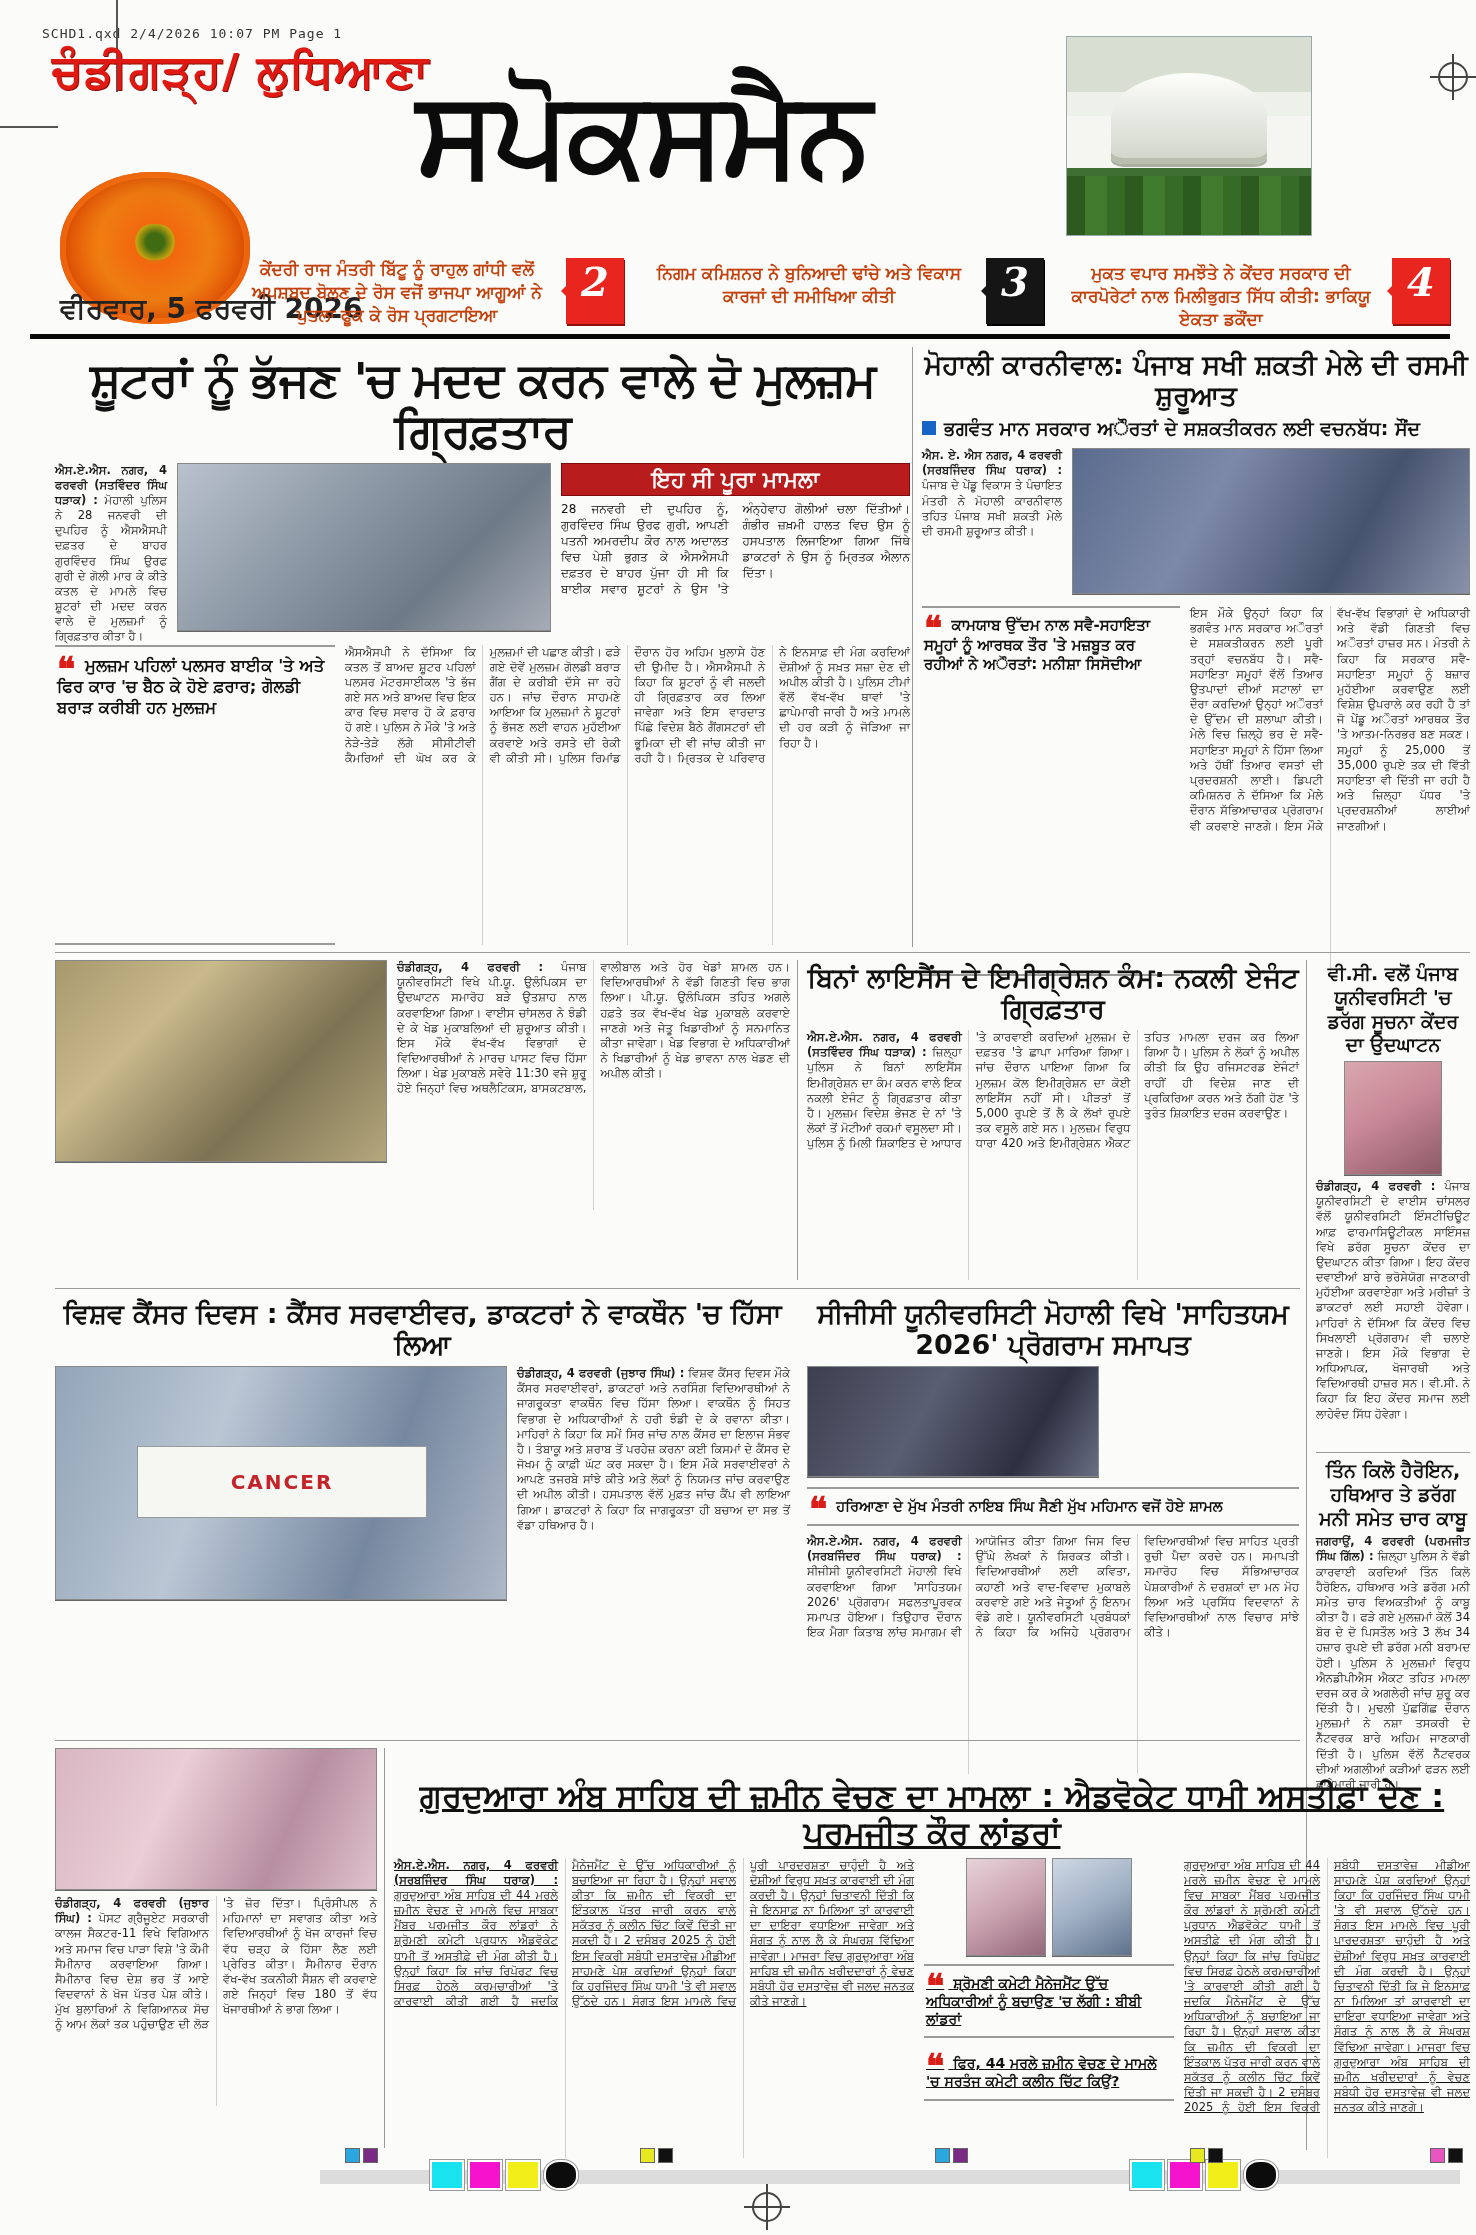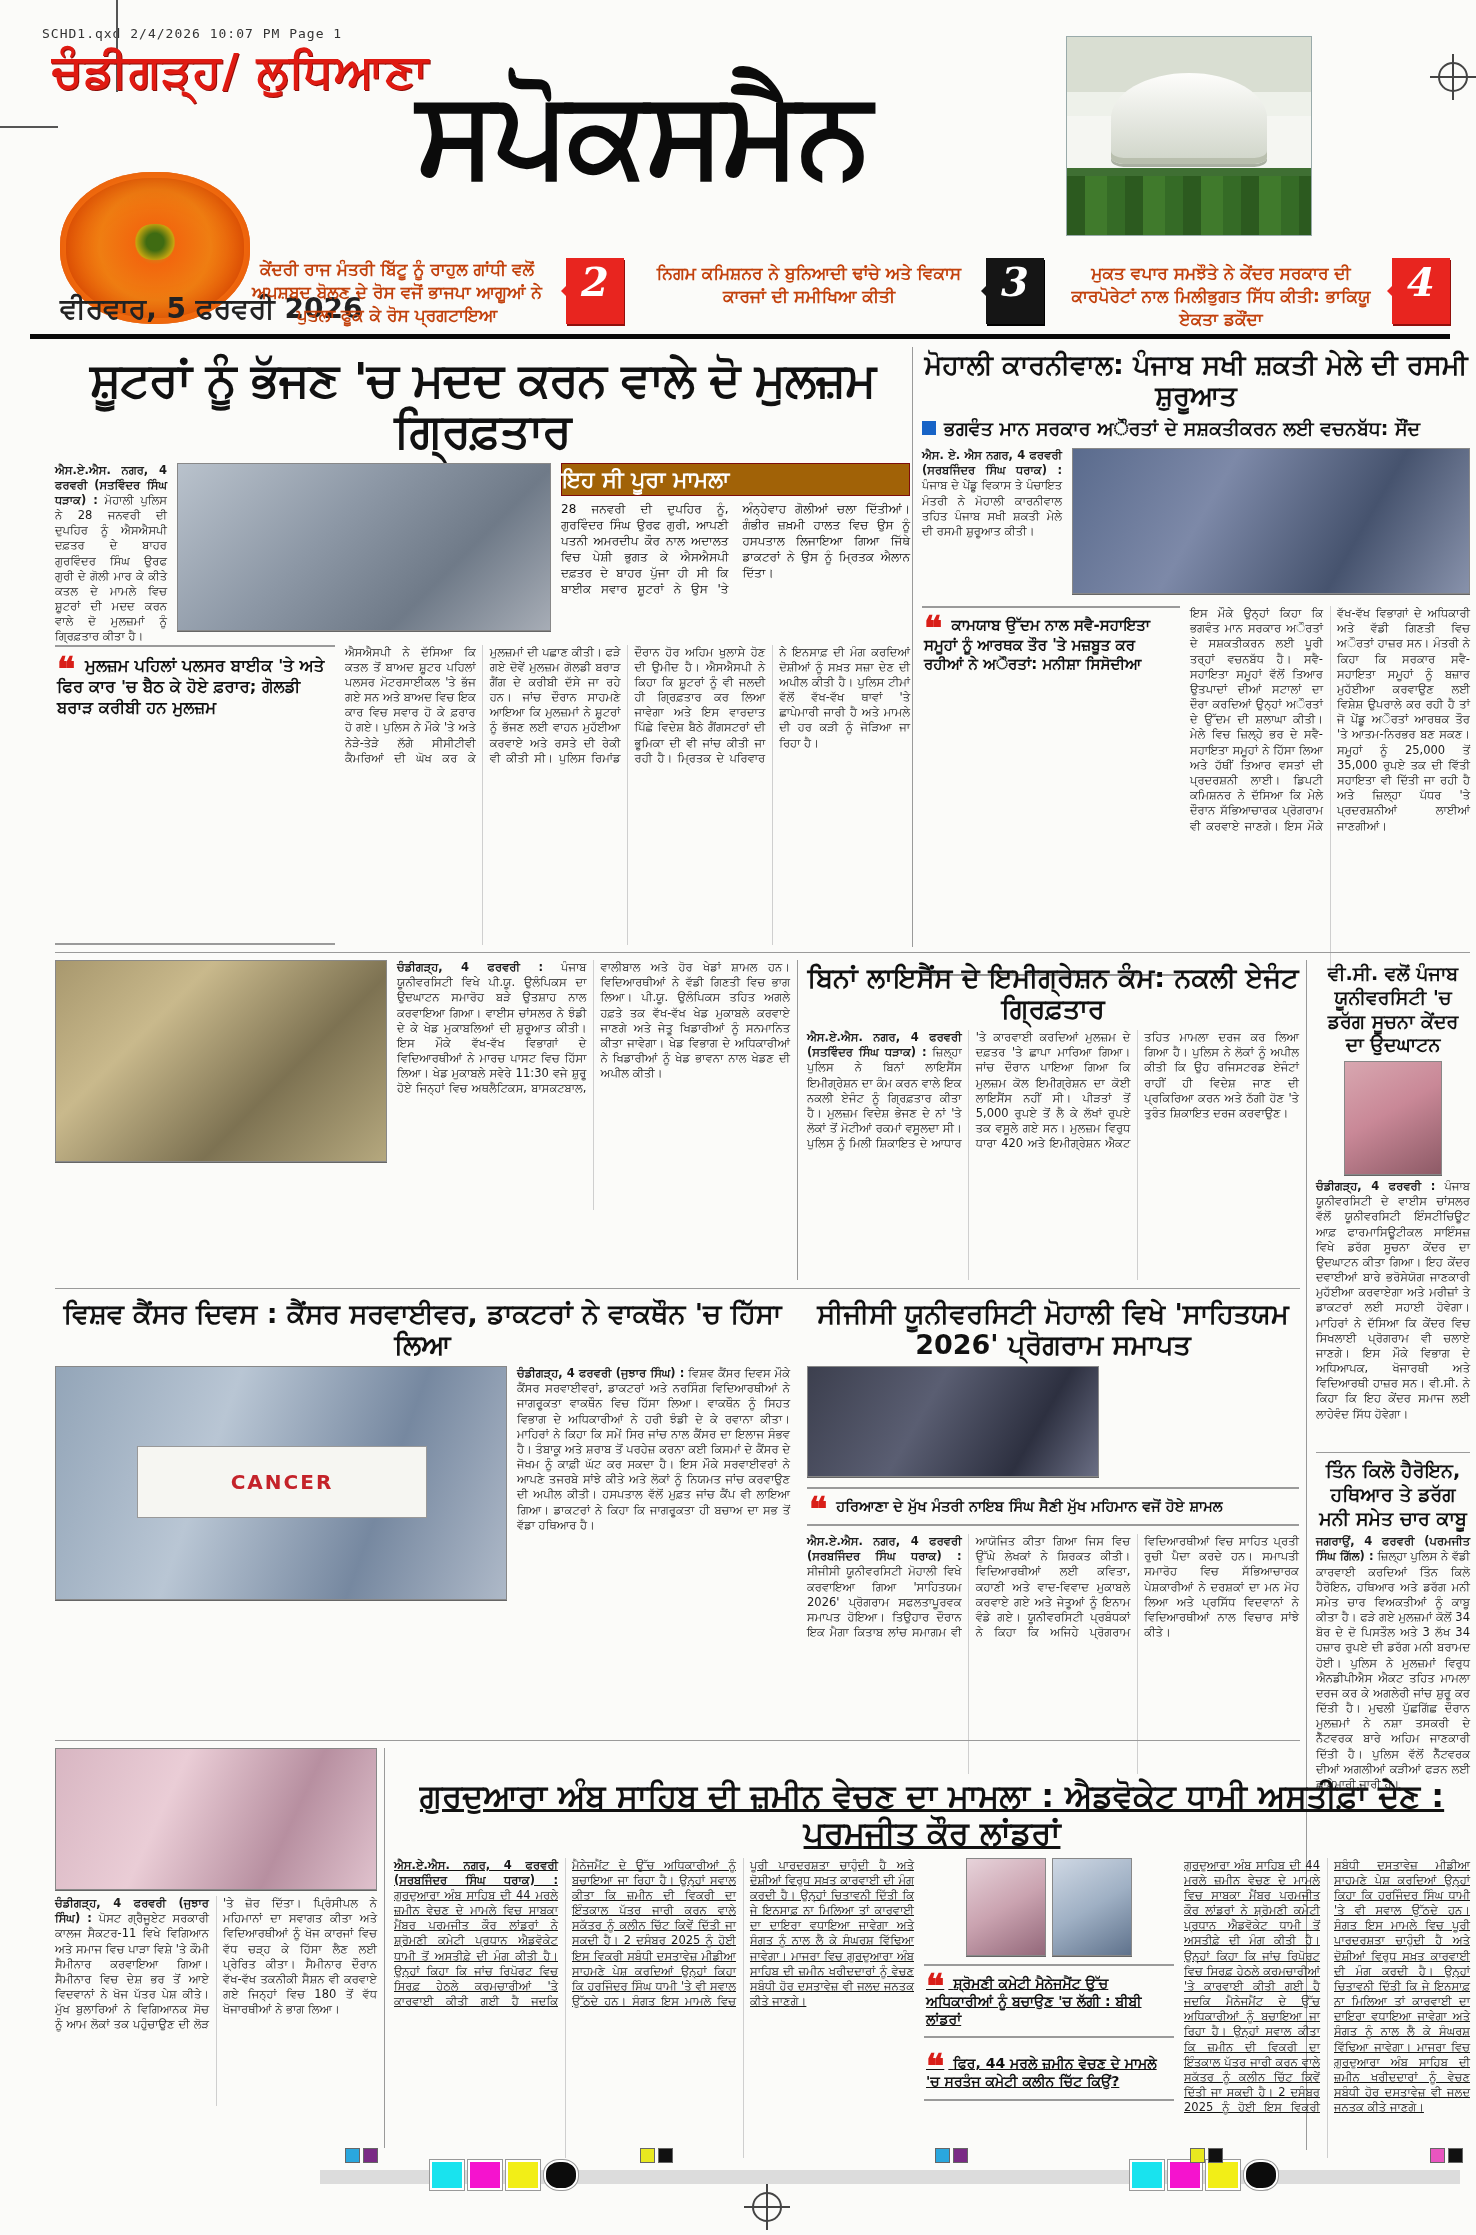--- a/index.html
+++ b/index.html
@@ -59,21 +59,21 @@
   .sq{display:inline-block;width:14px;height:14px;background:#1763c6;margin-right:8px;}
   .body,.cols{font-size:11.5px;line-height:1.32;text-align:justify;color:#1c1c1c;}
   .cols{column-gap:14px;column-rule:1px solid #cfcfcf;}
   .byline{font-weight:bold;}
   .photo{background:linear-gradient(135deg,#b9c2cc 0%,#8d98a6 40%,#6f7a88 70%,#a7adb6 100%);
          border:1px solid #888;box-shadow:0 1px 0 #666;}
   .quote{border-top:2px solid #9a9a9a;border-bottom:2px solid #9a9a9a;padding:8px 6px 8px 2px;
          font-size:16.5px;font-weight:bold;line-height:1.3;}
   .qmark{color:#d91e18;font-size:34px;line-height:0;vertical-align:-10px;margin-right:4px;
          font-family:"DejaVu Serif",serif;}
-  .sidebar .sb-head{background:#a16207;border:1px solid #7d0c0c;color:#fff;text-align:left;
+  .sidebar .sb-head{background:#b91c1c;border:1px solid #7d0c0c;color:#fff;text-align:center;
          font-size:22px;font-weight:bold;padding:3px 0;}
   .sidebar .sb-body{font-size:12px;line-height:1.35;text-align:justify;padding-top:5px;
          column-count:2;column-gap:14px;}
   .vline{width:1px;background:#9a9a9a;}
   .hline{height:1px;background:#9a9a9a;}
   .row{display:flex;gap:10px;}
   
   .graybar{top:2170px;height:14px;background:#dcdcdc;}
   .patch{width:30px;height:26px;border:2px solid #fff;outline:1px solid #999;display:inline-block;margin-right:4px;}
   .pc{background:#19e3ee;} .pm{background:#f513ce;} .py{background:#f2ee17;} .pk{background:#0c0c0c;border-radius:45%;}

